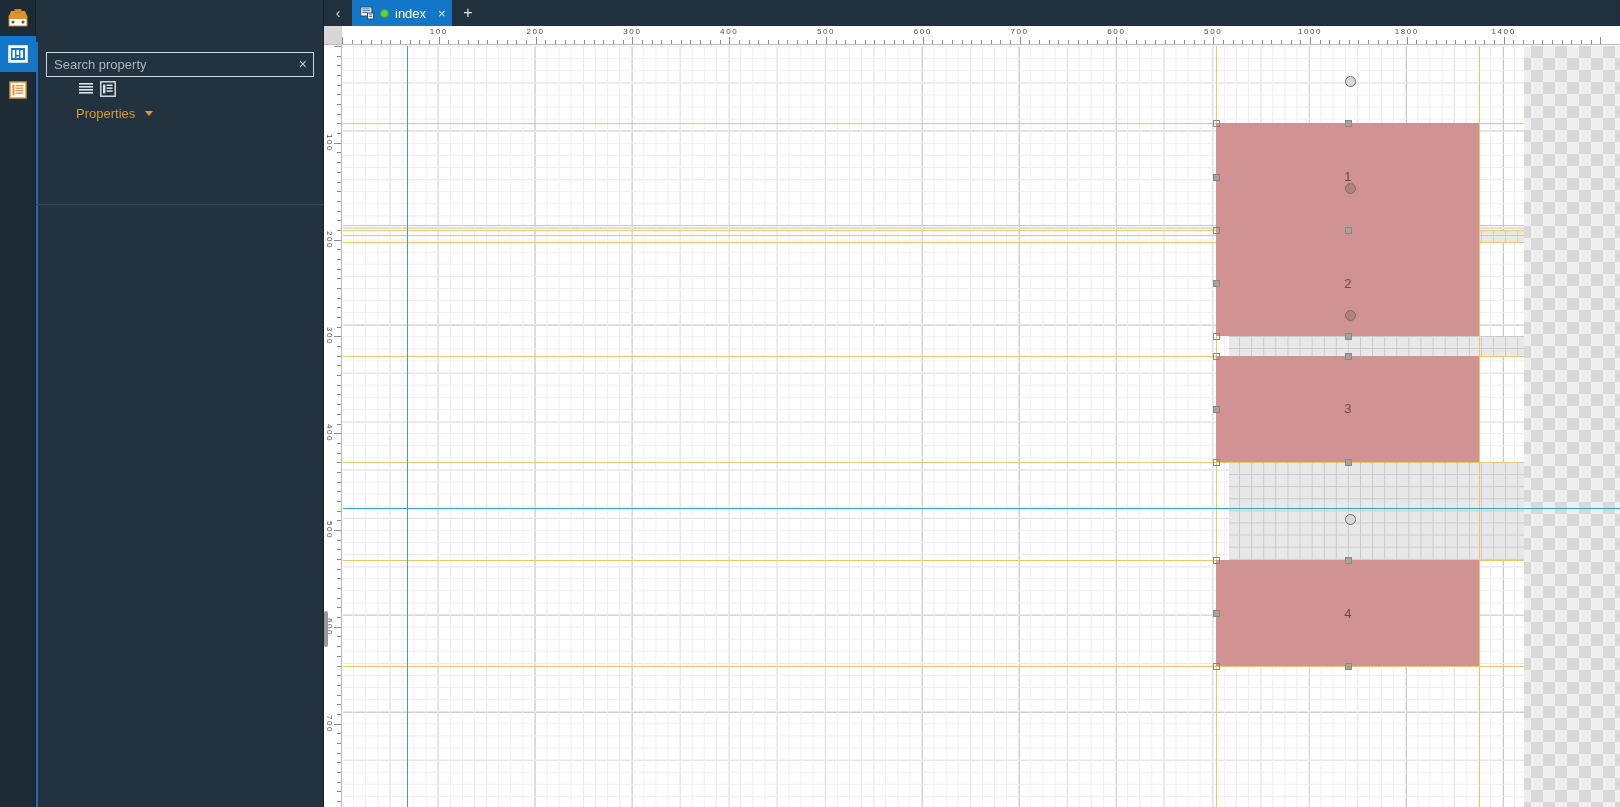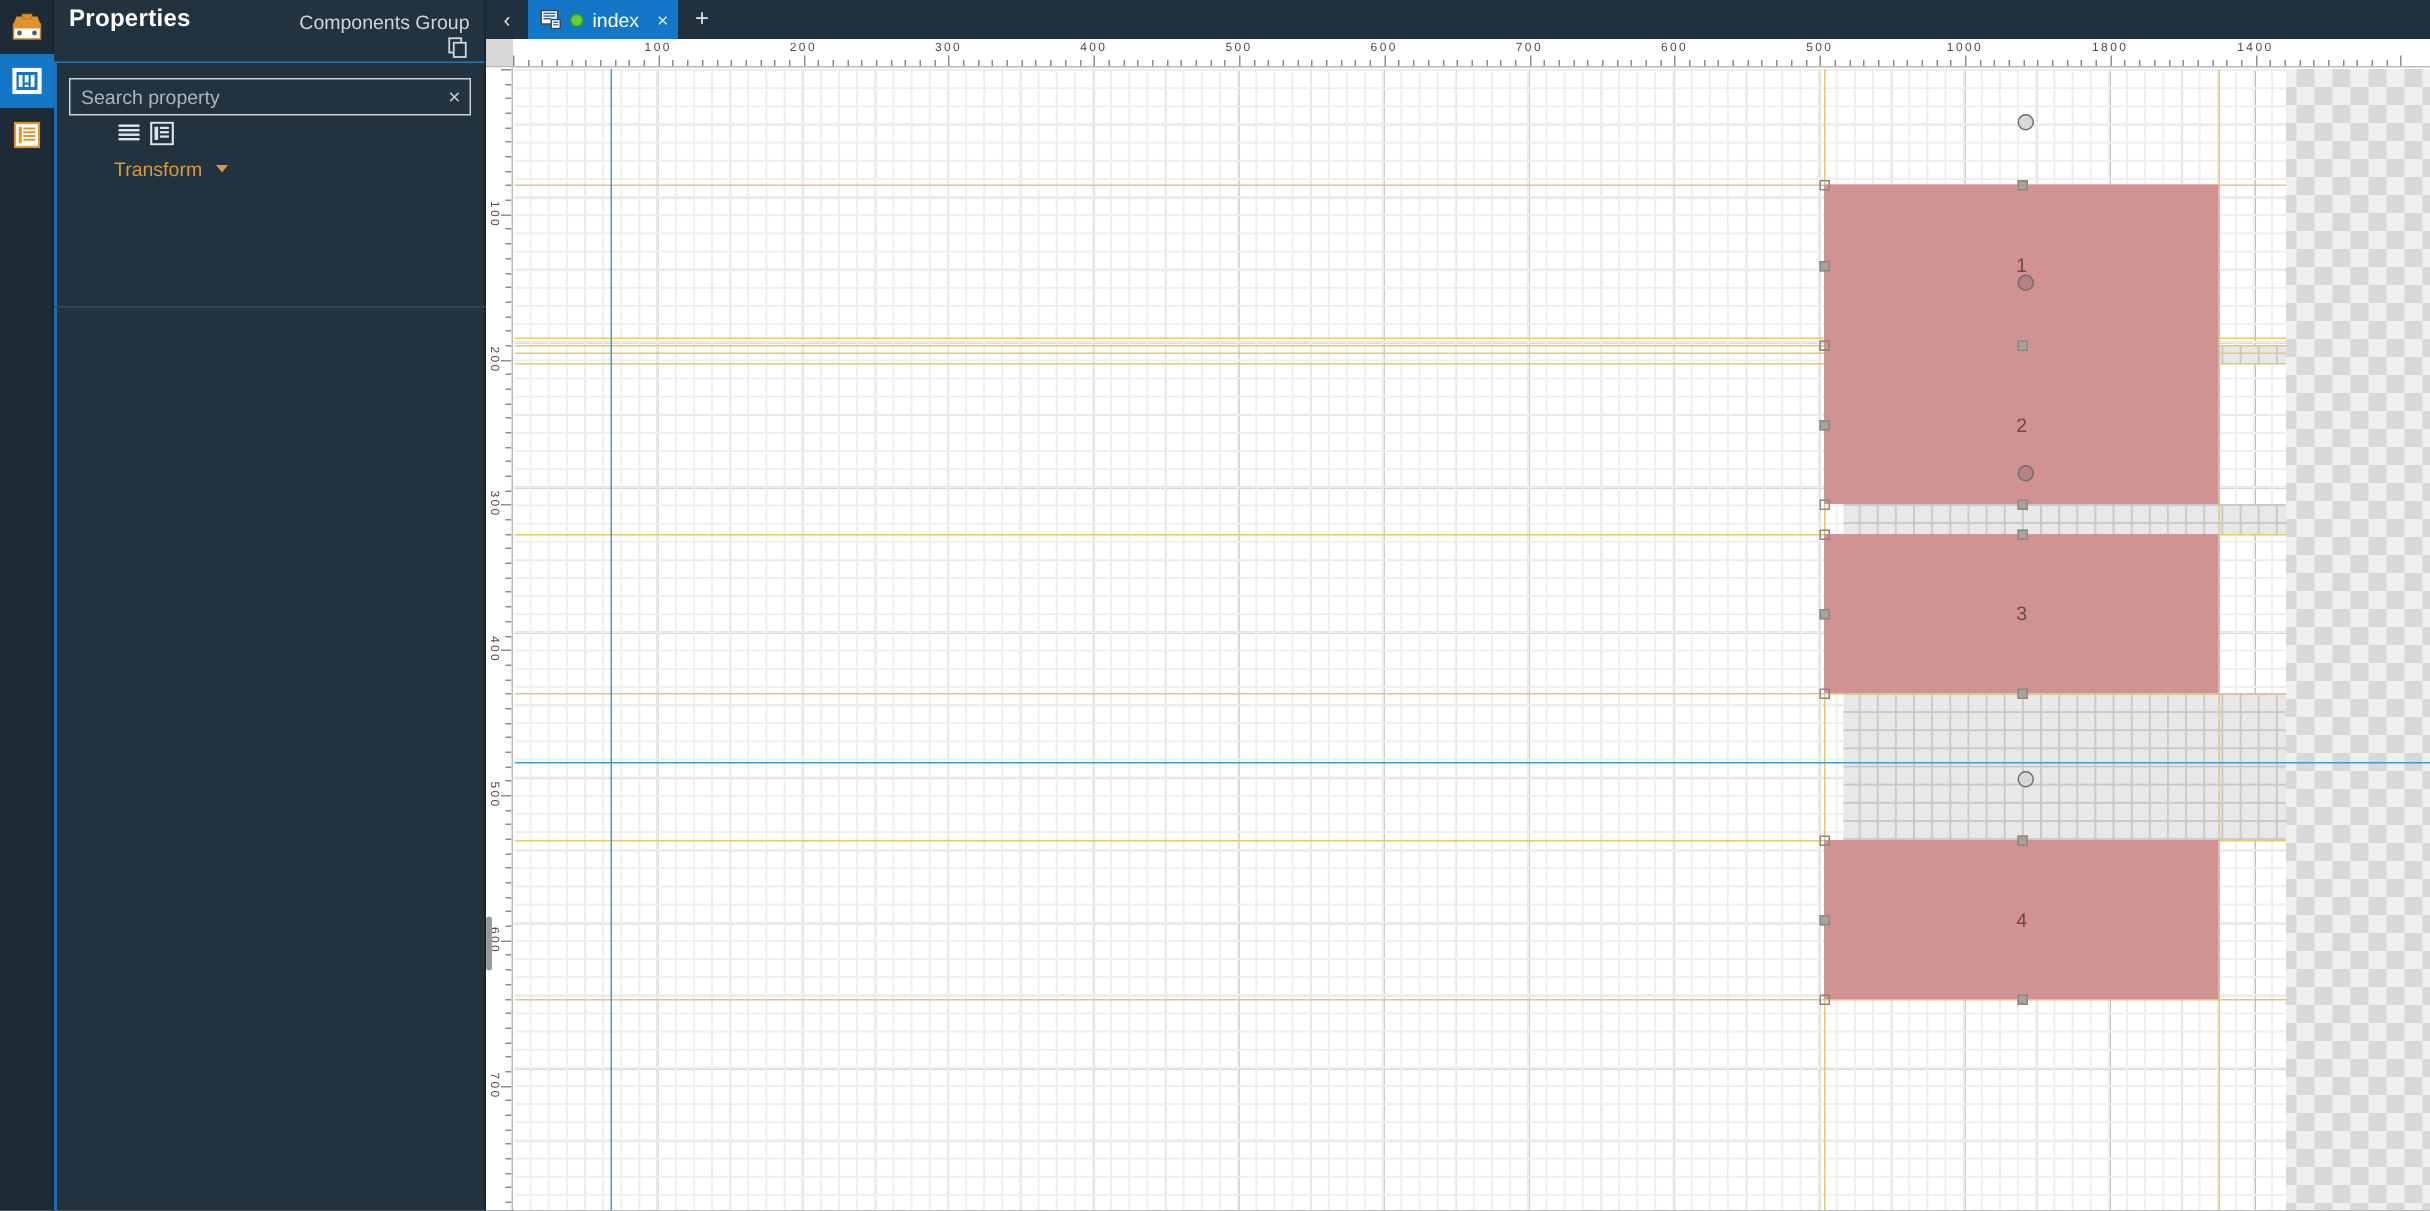--- a/index.html
+++ b/index.html
@@ -281,30 +281,20 @@
         <rect x="6.5" y="4" width="8" height="1.3" fill="#e0922c"></rect>
         <rect x="6.5" y="6.5" width="8" height="1.3" fill="#e0922c"></rect>
         <rect x="6.5" y="9" width="8" height="1.3" fill="#e0922c"></rect>
         <rect x="6.5" y="11.5" width="8" height="1.3" fill="#e0922c"></rect>
       </svg>
     </div>
   </div>
 
   <div id="props-panel">
     <div id="props-left-accent"></div>
-    <div id="props-header">
-      <div id="props-title">Properties</div>
-      <div id="props-group-label">Components Group</div>
-      <div id="props-copy-btn">
-        <svg width="16" height="16" viewBox="0 0 16 16">
-          <rect x="2.5" y="1.5" width="8" height="9.5" fill="none" stroke="#cfd8df" stroke-width="1.2"></rect>
-          <rect x="5.5" y="4.5" width="8" height="9.5" fill="#22323e" stroke="#cfd8df" stroke-width="1.2"></rect>
-        </svg>
-      </div>
-    </div>
 
     <div id="search-row">
       <input id="search-input" type="text" placeholder="Search property" style="">
       <span id="search-clear">×</span>
     </div>
 
     <div id="view-toggles">
       <div class="view-toggle">
         <svg width="16" height="16" viewBox="0 0 16 16">
           <rect x="1" y="2" width="14" height="1.6" fill="#dfe6eb"></rect>
@@ -318,21 +308,21 @@
           <rect x="0.8" y="0.8" width="14.4" height="14.4" fill="none" stroke="#dfe6eb" stroke-width="1.4"></rect>
           <rect x="3" y="3.5" width="2.4" height="8.8" fill="#dfe6eb"></rect>
           <rect x="6.6" y="3.5" width="6" height="1.5" fill="#dfe6eb"></rect>
           <rect x="6.6" y="6.4" width="6" height="1.5" fill="#dfe6eb"></rect>
           <rect x="6.6" y="9.3" width="6" height="1.5" fill="#dfe6eb"></rect>
         </svg>
       </div>
     </div>
 
     <div id="transform-section">
-      <span id="transform-label">Transform</span>
+      <span id="transform-label">Properties</span>
       <span id="transform-caret"></span>
     </div>
 
 
 
     <div id="props-divider"></div>
   </div>
 
   <div id="tabbar">
     <div id="tab-back">‹</div>

